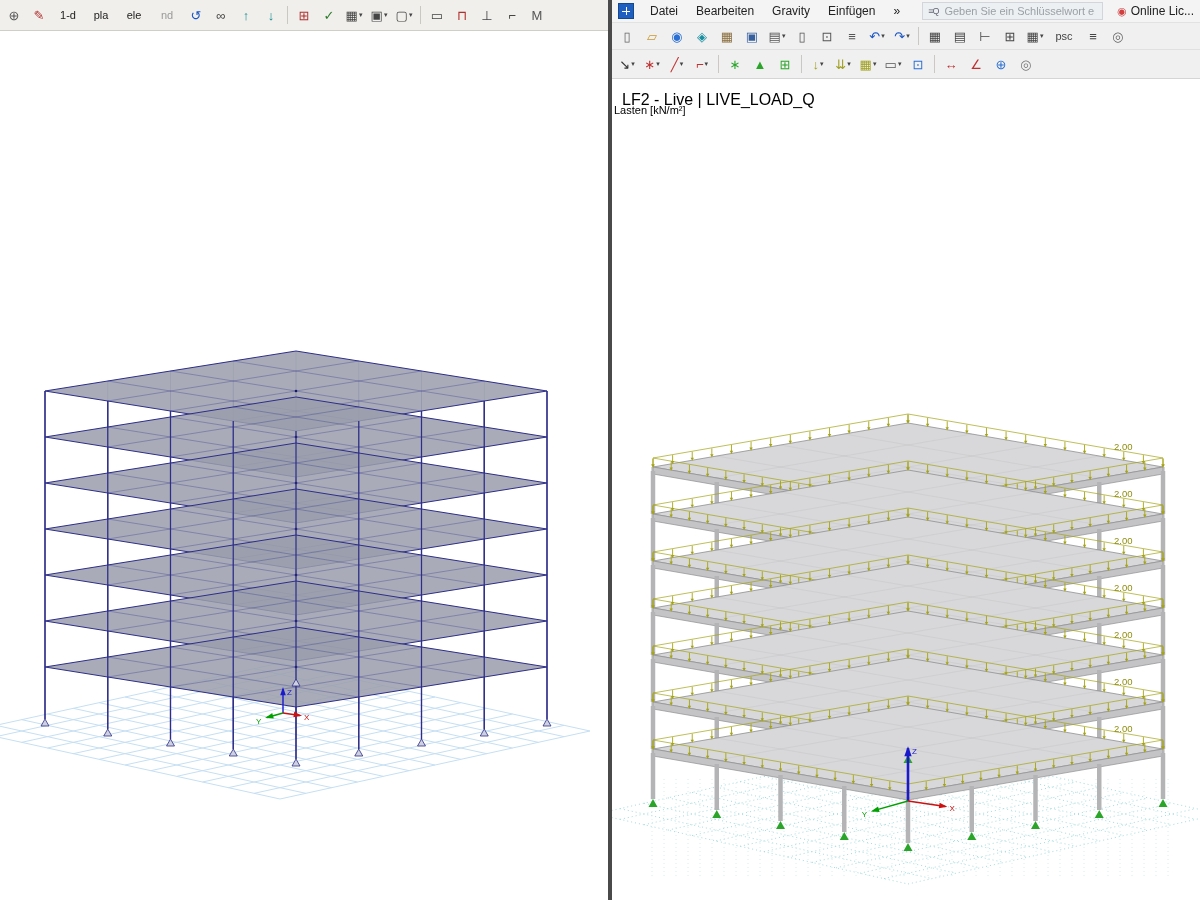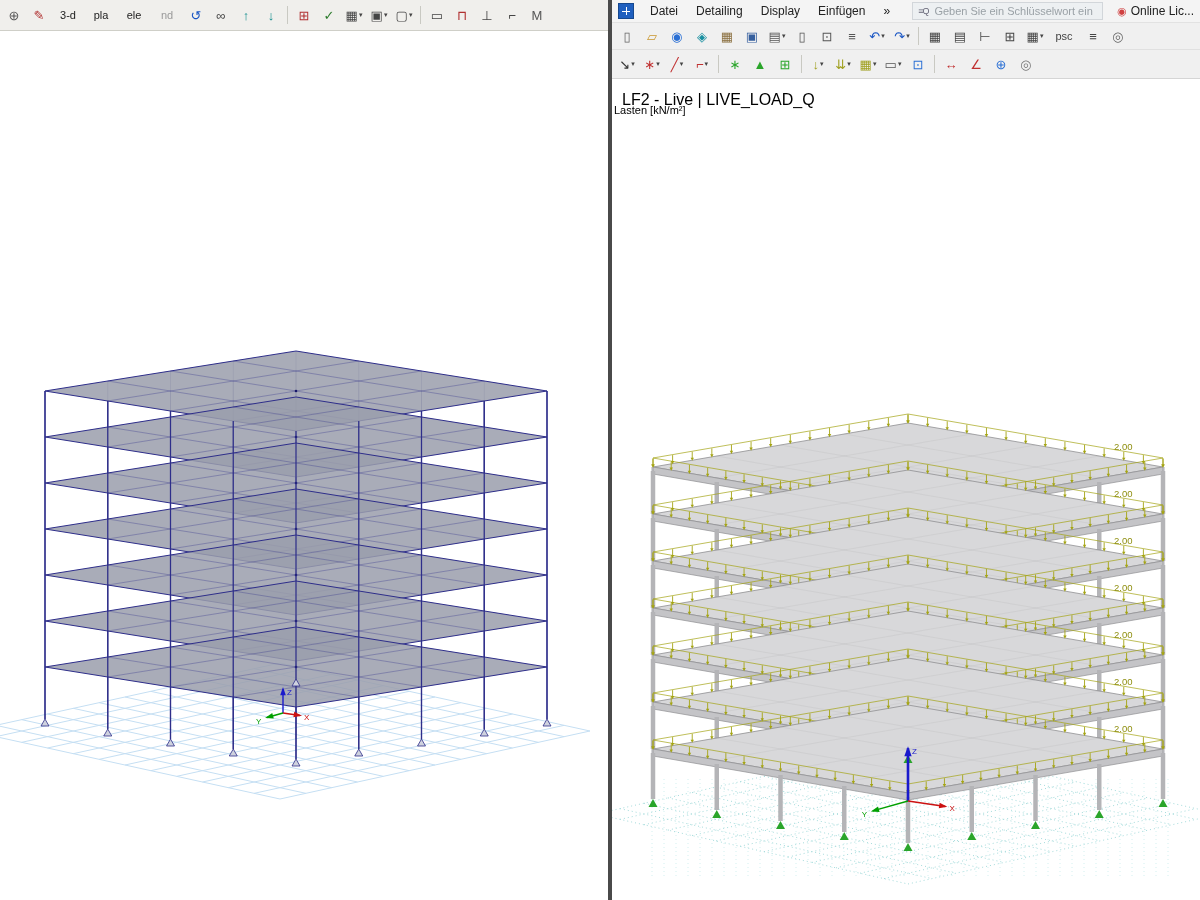--- a/index.html
+++ b/index.html
@@ -63,21 +63,21 @@
 
   <div class="left-app">
     <div class="l-toolbar">
         <div class="ti">
           <span style="color: rgb(85, 85, 85);">⊕</span>
         </div>
         <div class="ti">
           <span style="color: rgb(176, 48, 48);">✎</span>
         </div>
         <div class="ti ti-text">
-          <span style="color: rgb(34, 34, 34);">3-d</span>
+          <span style="color: rgb(34, 34, 34);">1-d</span>
         </div>
         <div class="ti ti-text">
           <span style="color: rgb(34, 34, 34);">pla</span>
         </div>
         <div class="ti ti-text">
           <span style="color: rgb(34, 34, 34);">ele</span>
         </div>
         <div class="ti ti-text">
           <span style="color: rgb(154, 154, 154);">nd</span>
         </div>
@@ -270,22 +270,22 @@
       </div>
   </div>
 
   <div class="divider"></div>
 
   <div class="right-app">
     <div class="r-menubar">
       <div class="app-icon"></div>
       <span id="rMenuHost" style="display:flex;gap:14px">
           <span class="mi">Datei</span>
-          <span class="mi">Detailing</span>
-          <span class="mi">Display</span>
+          <span class="mi">Bearbeiten</span>
+          <span class="mi">Gravity</span>
           <span class="mi">Einfügen</span>
           <span class="mi">»</span>
         </span>
       <div class="search-box">
         <span class="search-glyph">≡Q</span>
         <input type="text" placeholder="Geben Sie ein Schlüsselwort ein (Alt..." style="">
       </div>
       <div class="online">
         <span class="dot">◉</span>
         <span>Online Lic...</span>

